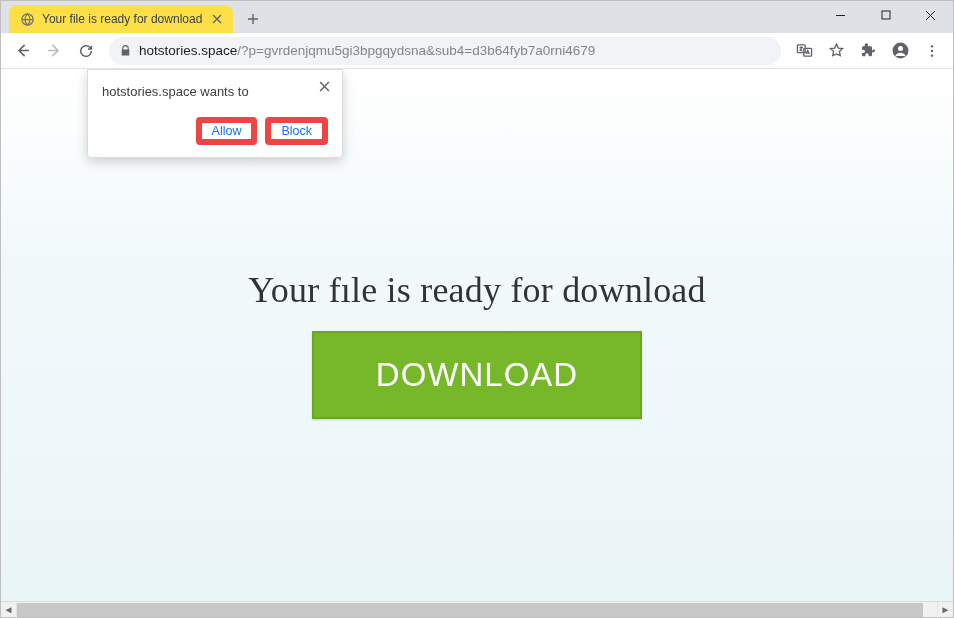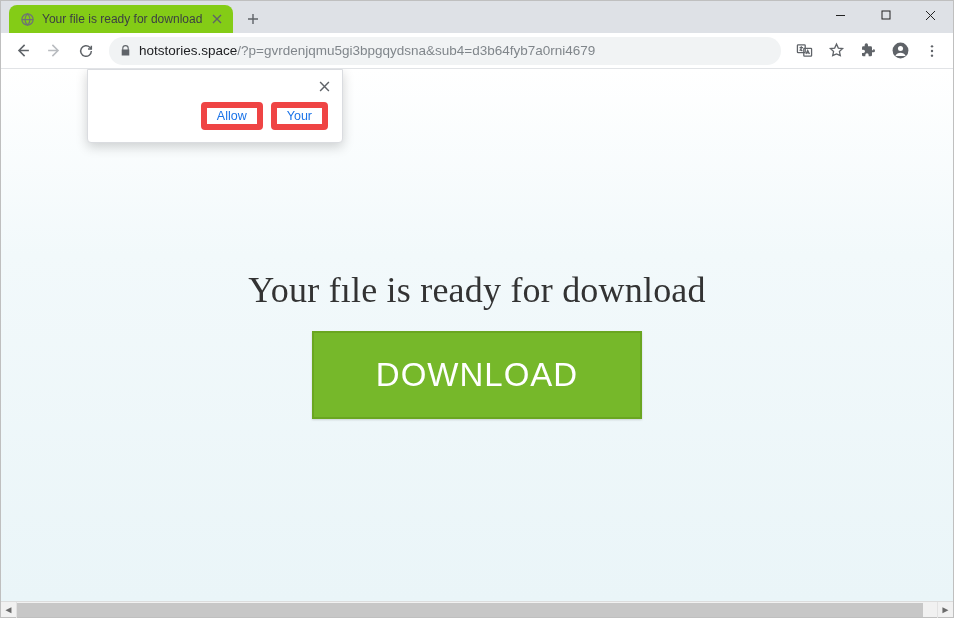--- a/index.html
+++ b/index.html
@@ -36,21 +36,21 @@
   
   .tabstrip {
     display: flex;
     align-items: flex-end;
     padding-left: 8px;
     height: 32px;
   }
   .tab {
     height: 28px;
     min-width: 190px;
-    background: #84cc16;
+    background: #fde047;
     border-top-left-radius: 8px;
     border-top-right-radius: 8px;
     display: flex;
     align-items: center;
     padding: 0 8px 0 10px;
     font-size: 12px;
     color: #3c4043;
     gap: 7px;
     position: relative;
   }
@@ -303,23 +303,24 @@
     <div class="page-heading">Your fıle is ready for download</div>
 
     <div class="download-btn">DOWNLOAD</div>
 
     <div class="perm-popup">
       <div class="perm-close">
         <svg width="11" height="11" viewBox="0 0 10 10" stroke="#5f6368" stroke-width="1.3">
             <path d="M1 1l8 8M9 1l-8 8"></path>
           </svg>
       </div>
+      <div class="perm-title">hotstories.space wants to</div>
       <div class="perm-actions">
         <div class="perm-btn">Allow</div>
-        <div class="perm-btn">Your</div>
+        <div class="perm-btn">Block</div>
       </div>
     </div>
 
   </div>
 
   <div class="hscroll">
     <div class="arrow left">◄</div>
     <div class="track">
       <div class="thumb"></div>
     </div>

